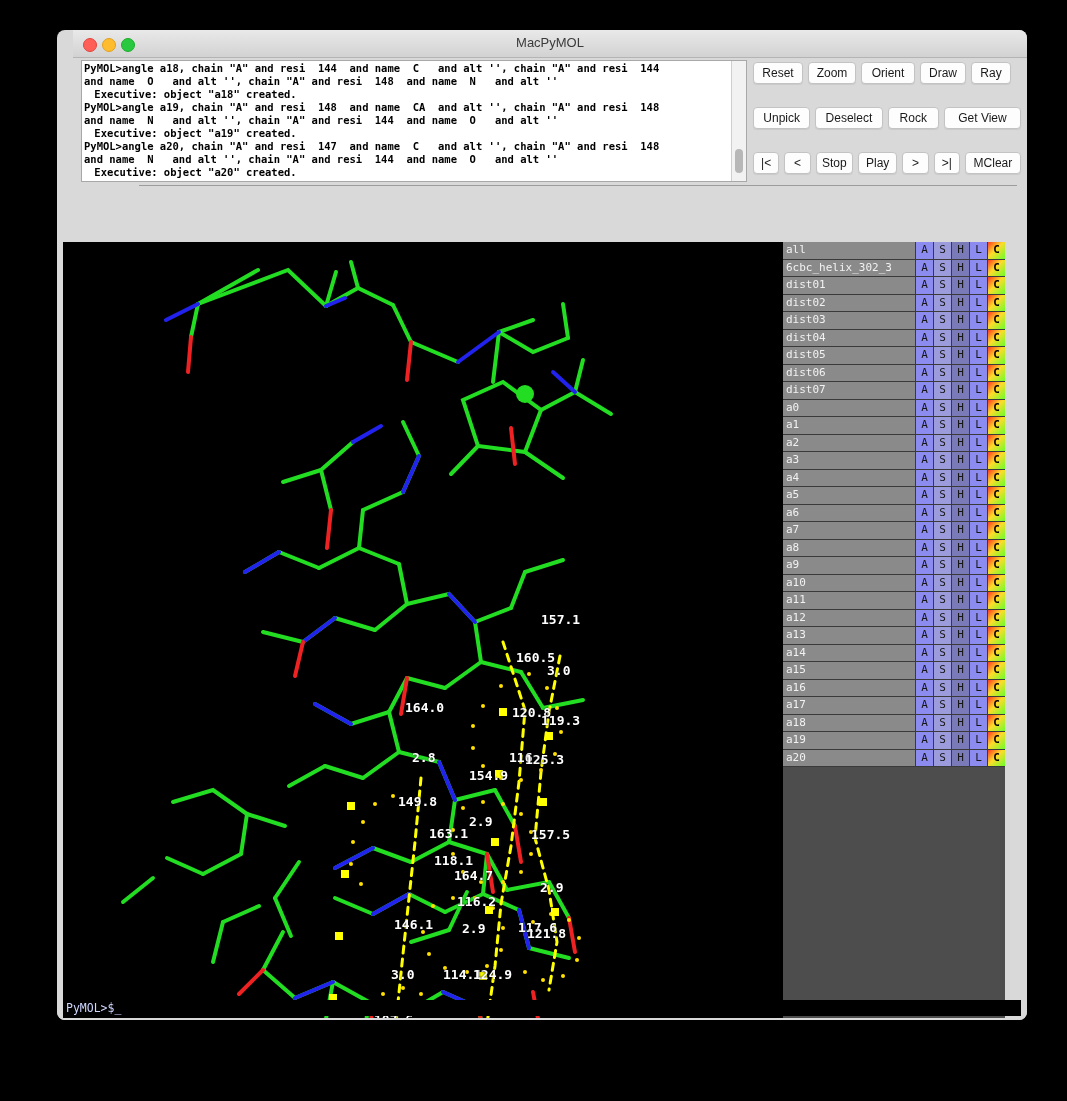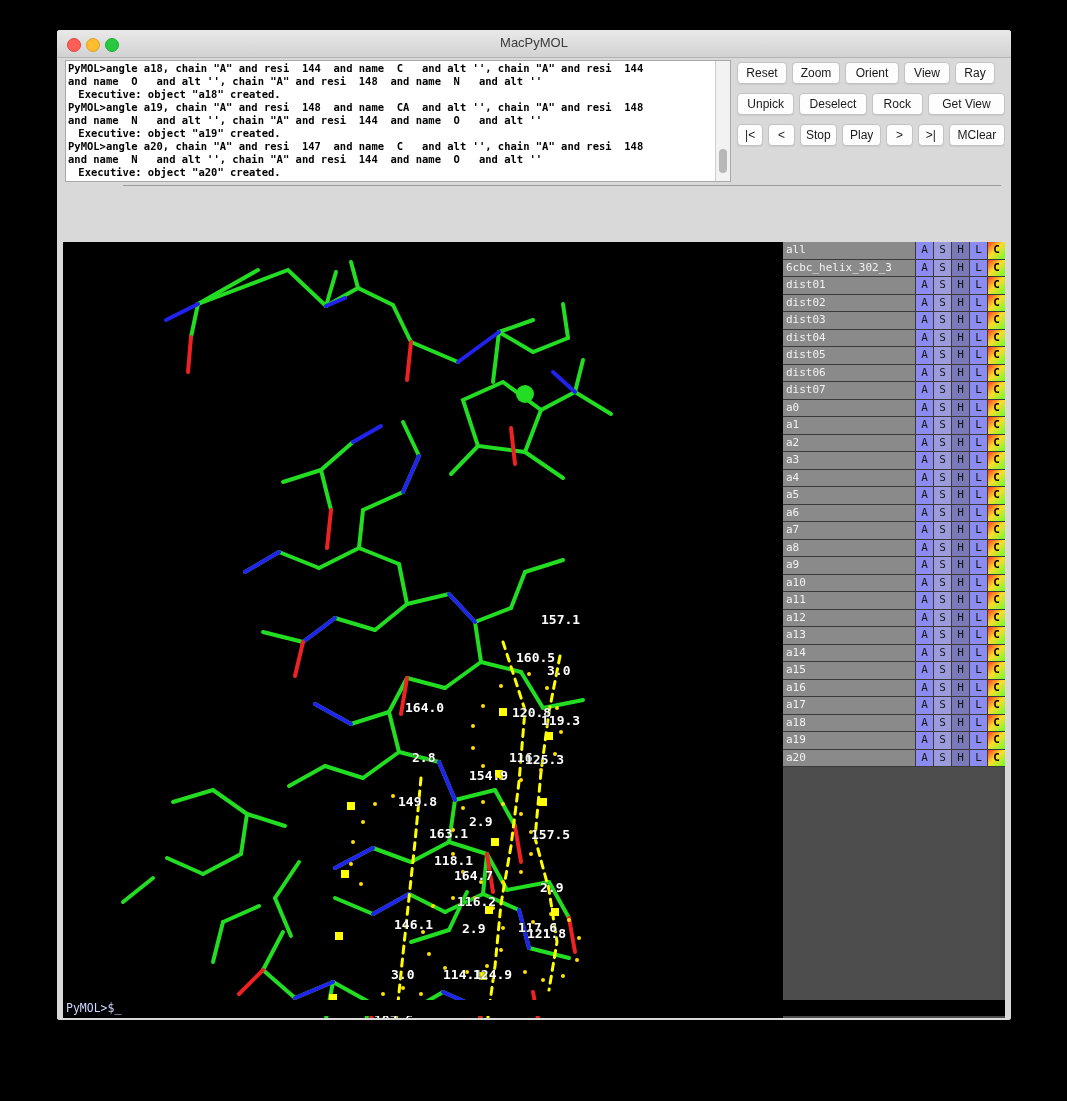--- a/index.html
+++ b/index.html
@@ -2,22 +2,22 @@
 <html><head>
 <meta charset="utf-8">
 <title>MacPyMOL</title>
 <style>
   html,body{margin:0;padding:0;background:#000;}
   body{width:1067px;height:1101px;position:relative;overflow:hidden;
        font-family:"Liberation Sans",sans-serif;}
 
   
   #window{position:absolute;left:57px;top:30px;width:954px;height:990px;
-          background:#d9d9d9;border-radius:3px;overflow:hidden;
-          box-shadow:0 2px 12px rgba(0,0,0,.6);}
+          background:#d9d9d9;border-radius:8px;overflow:hidden;
+          box-shadow:0 2px 12px rgba(0,0,0,.6);padding-left:16px;}
 
   
   #titlebar{position:relative;height:27px;
             background:linear-gradient(to bottom,#e9e9e9,#d2d2d2);
             border-bottom:1px solid #b4b4b4;}
   .tl{position:absolute;top:8px;width:12px;height:12px;border-radius:50%;}
   .tl.red{left:10px;background:#ff5f57;border:1px solid #e0443e;}
   .tl.yellow{left:29px;background:#febc2e;border:1px solid #dfa123;}
   .tl.green{left:48px;background:#28c840;border:1px solid #1dae2b;}
   #win-title{position:absolute;left:0;right:0;top:5px;text-align:center;
@@ -32,21 +32,21 @@
            font-family:"DejaVu Sans Mono",monospace;font-size:10.5px;
            line-height:13px;color:#000;white-space:pre;font-weight:bold;}
   #console .ind{padding-left:4px;}
   #cscroll{position:absolute;right:0;top:0;width:14px;height:100%;
            background:#f2f2f2;border-left:1px solid #cfcfcf;}
   #cthumb{position:absolute;left:3px;top:88px;width:8px;height:24px;
           border-radius:4px;background:#b7b7b7;}
 
   
   #btnpanel{position:absolute;left:680px;top:4px;width:268px;}
-  .btnrow{display:flex;gap:5px;margin-bottom:9px;}
+  .btnrow{display:flex;gap:5px;margin-bottom:23px;}
   .pbtn{background:#fdfdfd;border:1px solid #c3c3c3;border-radius:4px;
         font-size:12px;color:#1a1a1a;padding:3px 0;text-align:center;
         box-shadow:0 1px 1px rgba(0,0,0,.07);cursor:default;}
   .w-reset{width:48px}.w-zoom{width:46px}.w-orient{width:52px}
   .w-draw{width:44px}.w-ray{width:38px}
   .w-unpick{width:56px}.w-deselect{width:66px}.w-rock{width:50px}.w-getview{width:76px}
   .w-first{width:26px}.w-prev{width:26px}.w-stop{width:38px}.w-play{width:40px}
   .w-next{width:26px}.w-last{width:26px}.w-mclear{width:58px}
 
   
@@ -110,21 +110,21 @@
       <div id="cscroll">
         <div id="cthumb"></div>
       </div>
     </div>
 
     <div id="btnpanel">
       <div class="btnrow">
         <div class="pbtn w-reset">Reset</div>
         <div class="pbtn w-zoom">Zoom</div>
         <div class="pbtn w-orient">Orient</div>
-        <div class="pbtn w-draw">View</div>
+        <div class="pbtn w-draw">Draw</div>
         <div class="pbtn w-ray">Ray</div>
       </div>
       <div class="btnrow">
         <div class="pbtn w-unpick">Unpick</div>
         <div class="pbtn w-deselect">Deselect</div>
         <div class="pbtn w-rock">Rock</div>
         <div class="pbtn w-getview">Get View</div>
       </div>
       <div class="btnrow">
         <div class="pbtn w-first">|&lt;</div>

